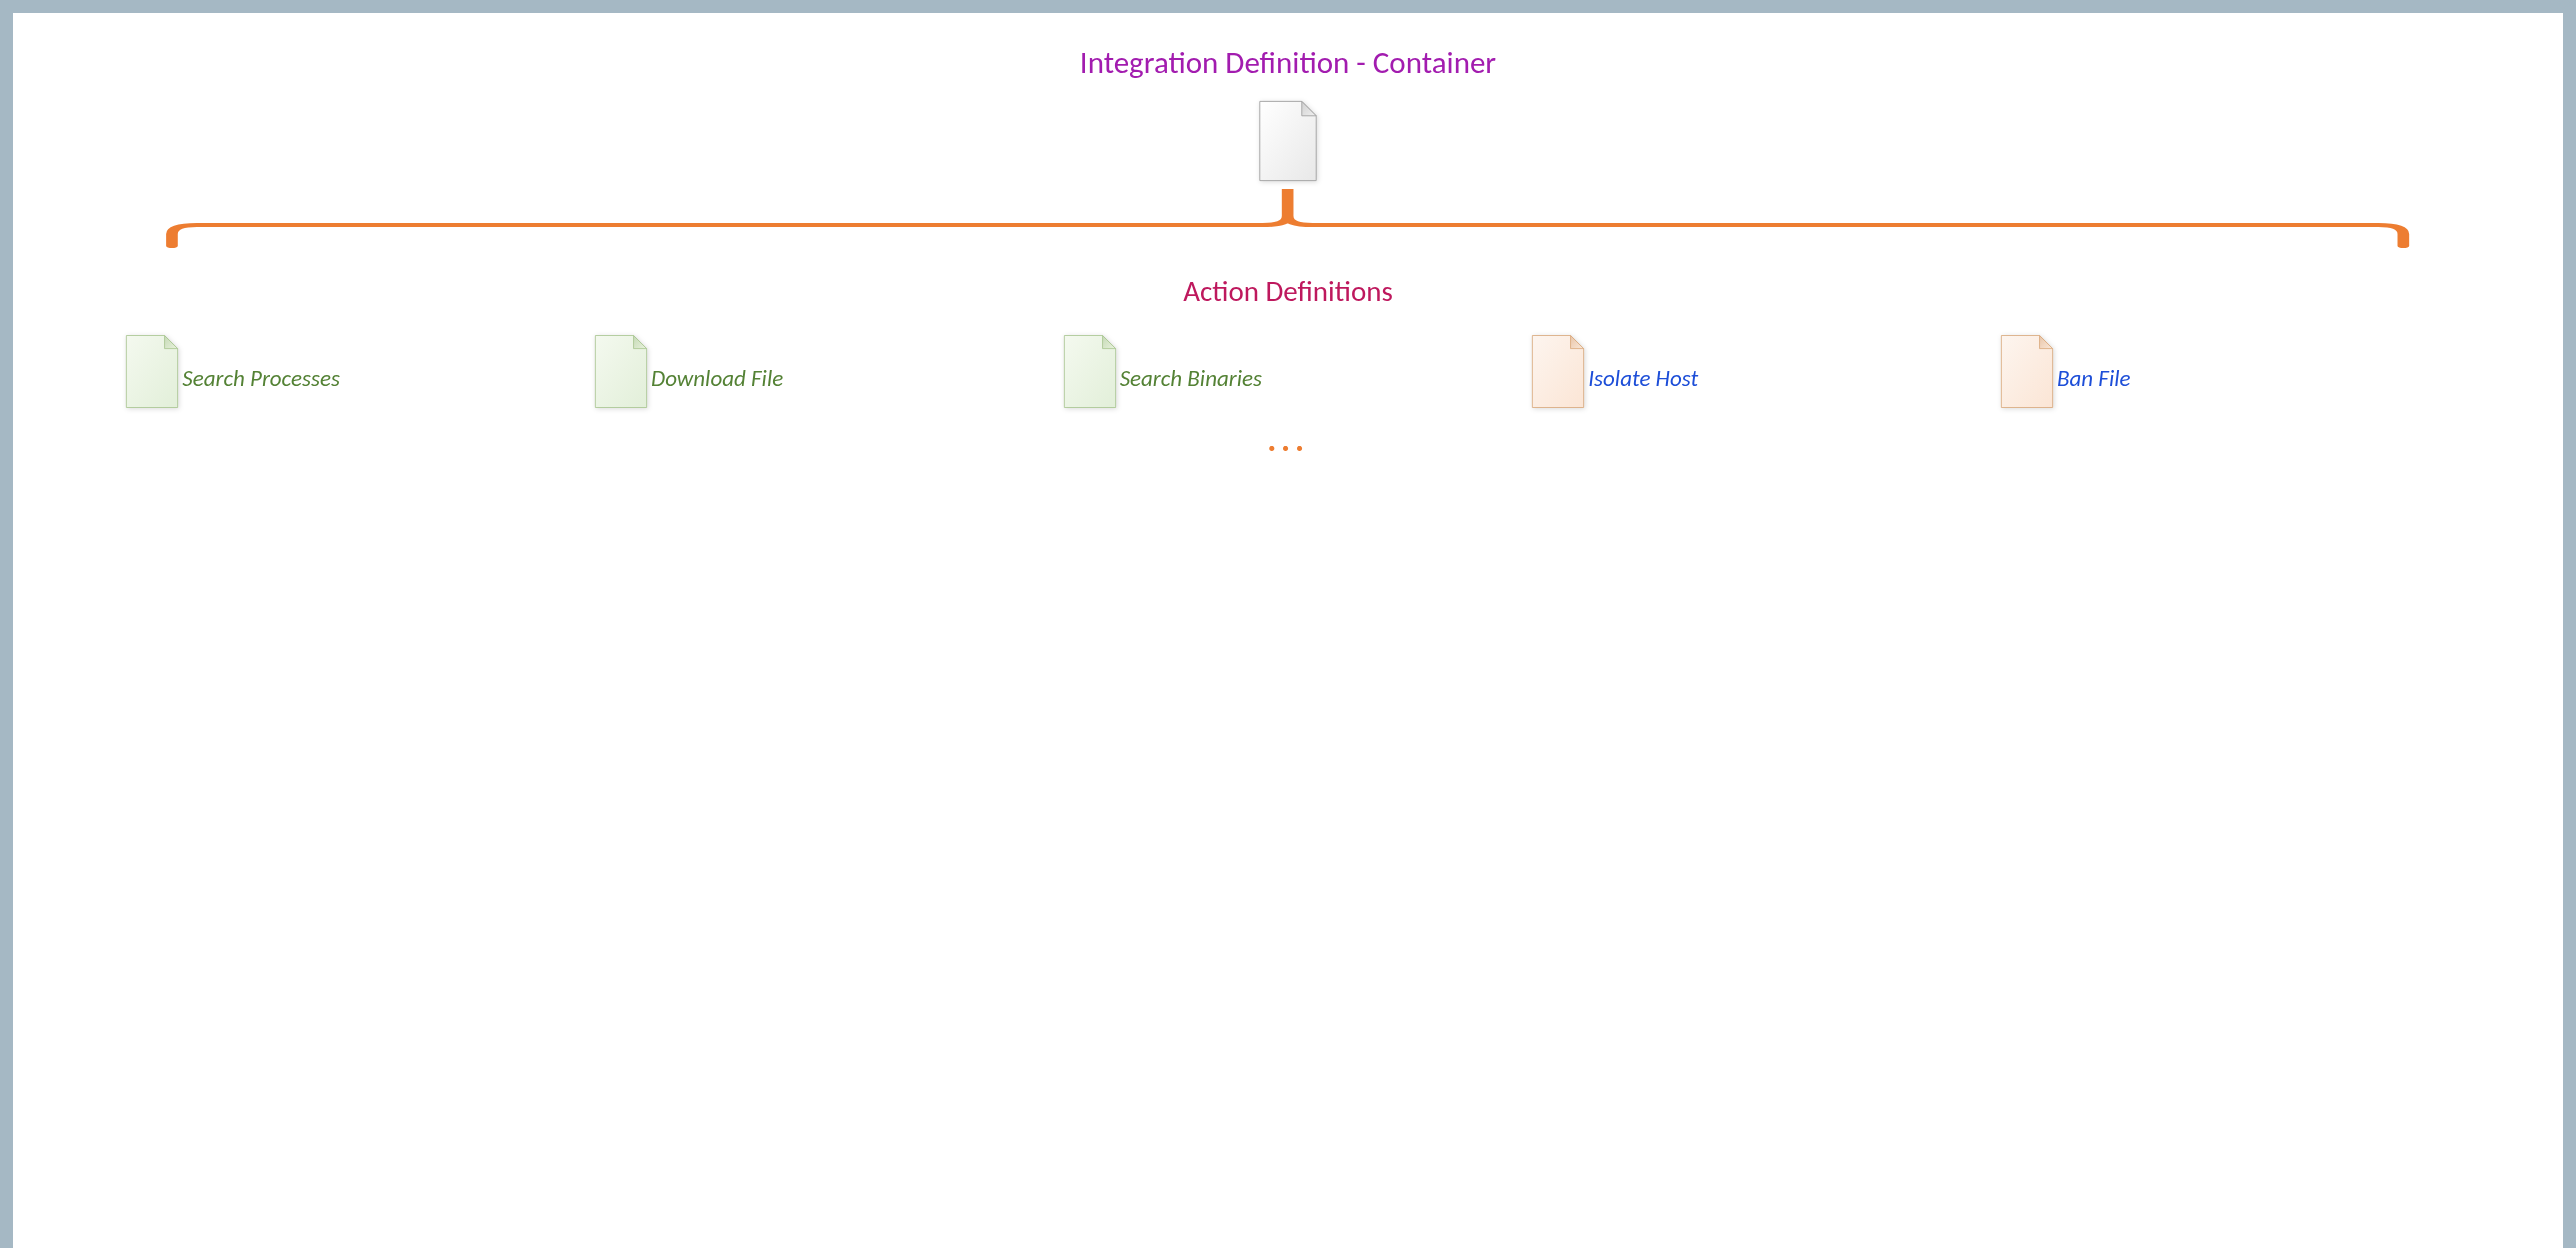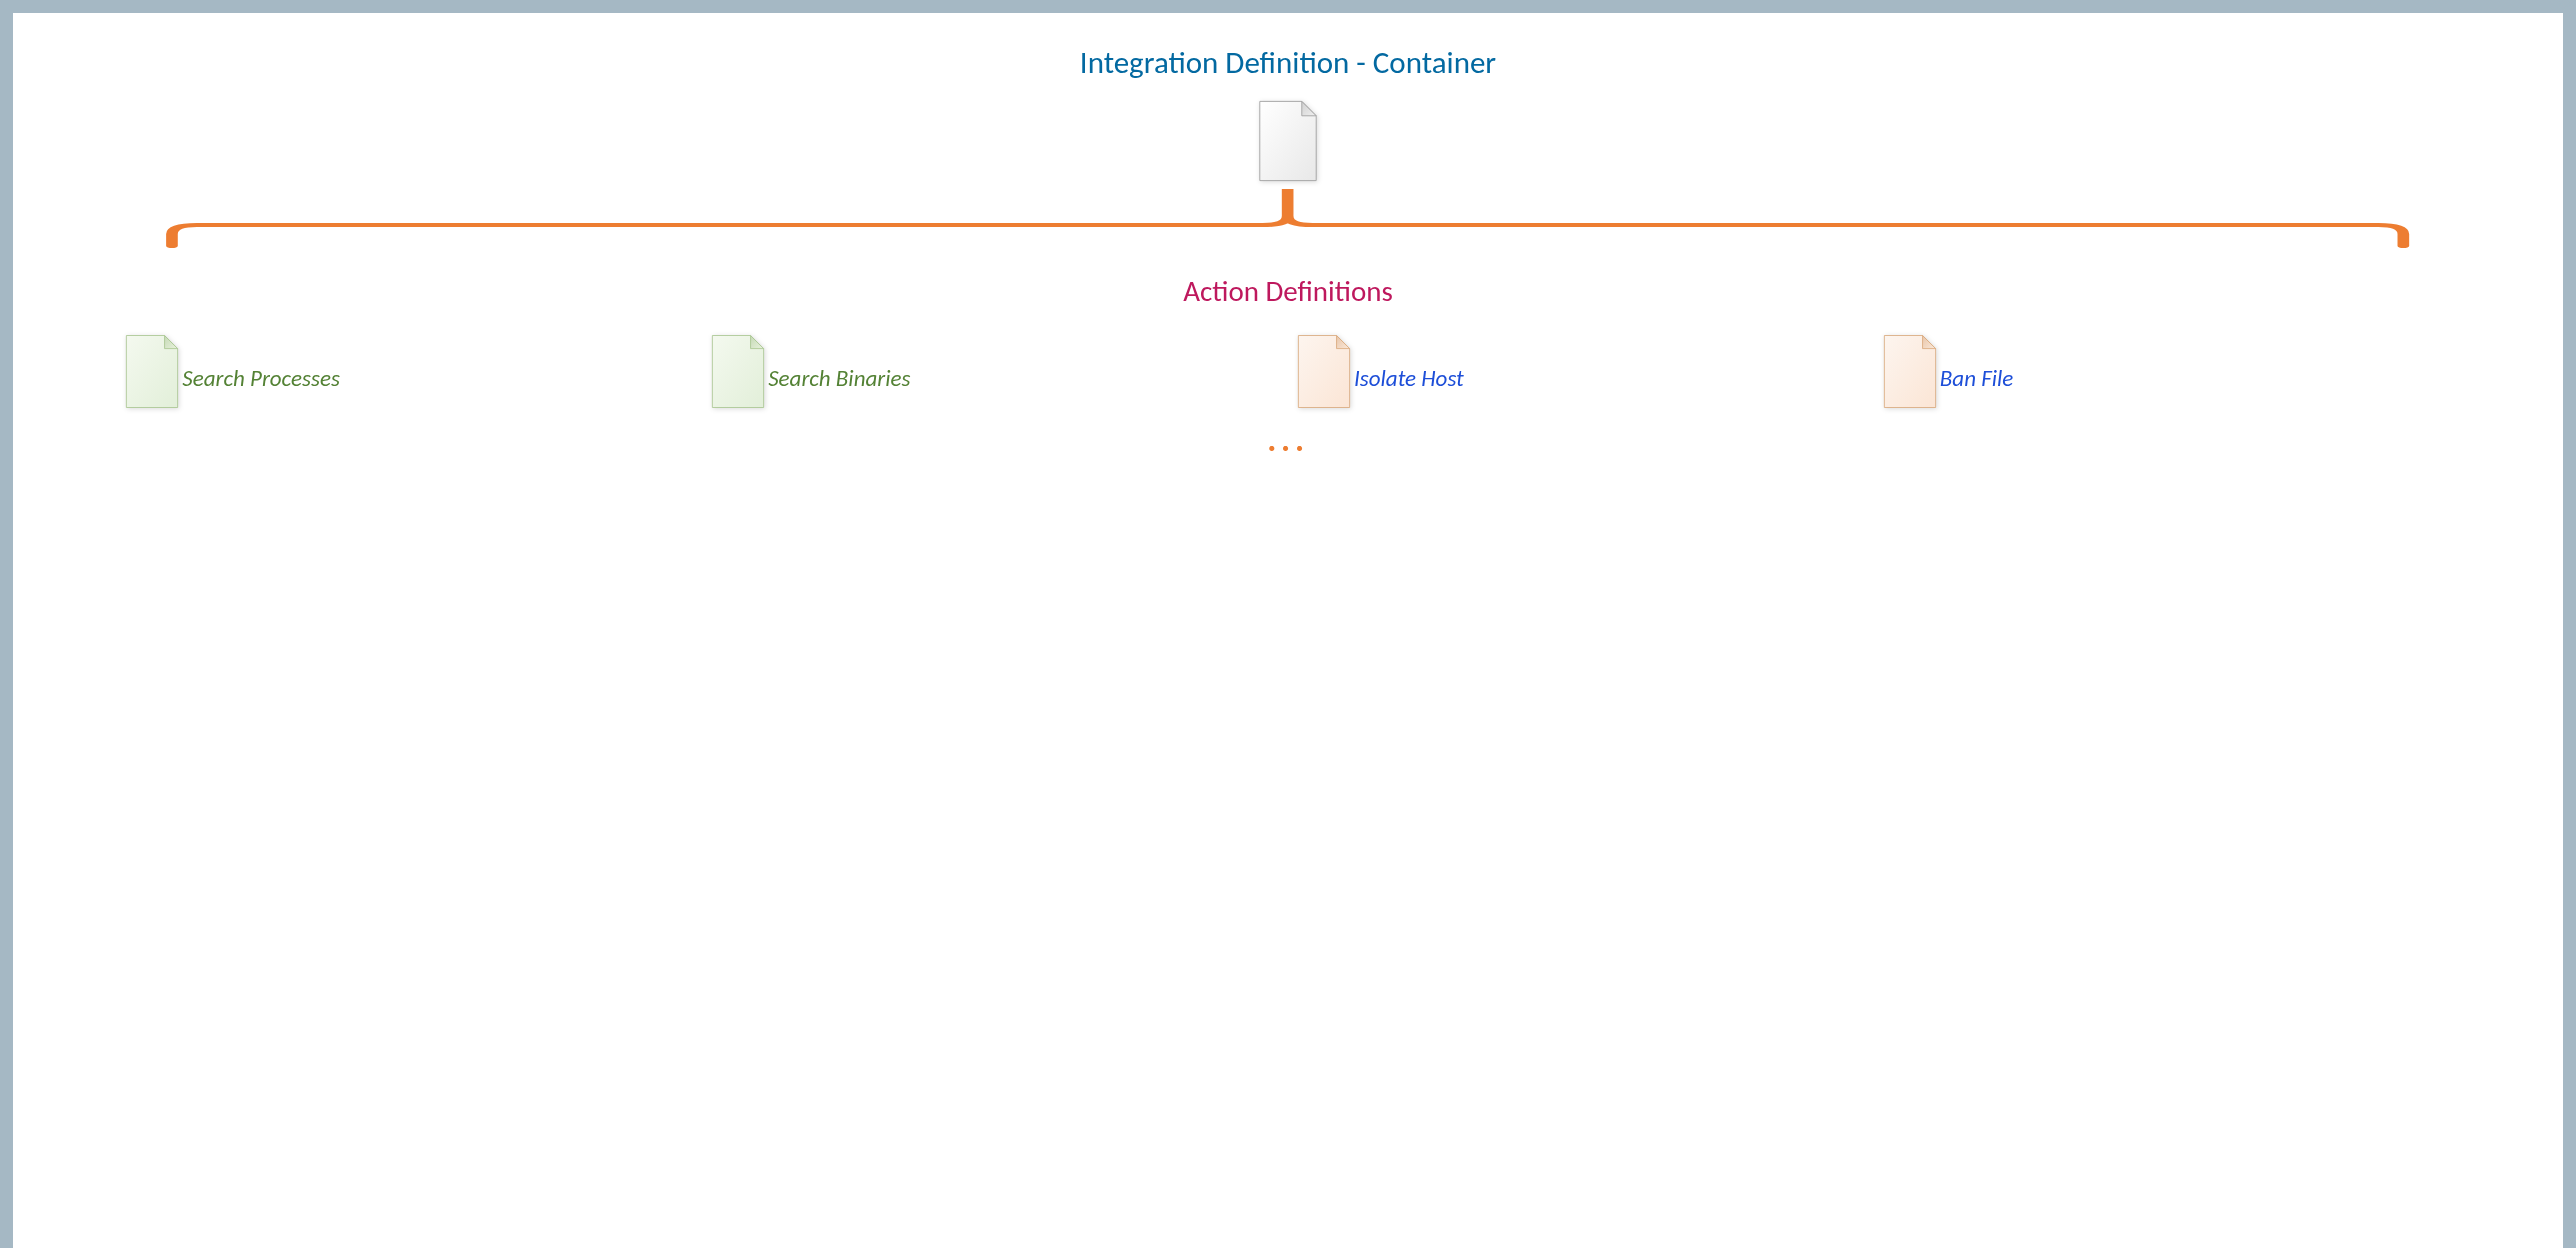--- a/index.html
+++ b/index.html
@@ -25,21 +25,21 @@
       max-width: 2576px;
       aspect-ratio: 4290 / 2079;
       position: relative;
       padding: 24px 48px;
       display: flex;
       flex-direction: column;
       align-items: center;
     }
     
     .main-title {
-      color: #0369a1;
+      color: #a21caf;
       font-size: 31px;
       font-weight: 400;
       text-align: center;
       margin-top: 6px;
       margin-bottom: 18px;
     }
     
     .container-icon-wrapper {
       display: flex;
       justify-content: center;
@@ -160,20 +160,37 @@
             <stop offset="0%" stop-color="#c5d9b5"></stop>
             <stop offset="100%" stop-color="#e8f2dd"></stop>
           </linearGradient>
         </defs>
         <path d="M 8 4 L 78 4 L 102 28 L 102 136 L 8 136 Z" fill="url(#greenGrad1)" stroke="#a8c590" stroke-width="1.5"></path>
         <path d="M 78 4 L 78 28 L 102 28 Z" fill="url(#greenFold1)" stroke="#a8c590" stroke-width="1.5"></path>
       </svg>
       <div class="action-label label-green">Search Processes</div>
     </div>
 
+    <div class="action-item">
+      <svg class="file-icon" width="60" height="77" viewBox="0 0 110 140">
+        <defs>
+          <linearGradient id="greenGrad2" x1="0%" y1="0%" x2="100%" y2="100%">
+            <stop offset="0%" stop-color="#f4f9ef"></stop>
+            <stop offset="100%" stop-color="#e2efd9"></stop>
+          </linearGradient>
+          <linearGradient id="greenFold2" x1="0%" y1="0%" x2="100%" y2="100%">
+            <stop offset="0%" stop-color="#c5d9b5"></stop>
+            <stop offset="100%" stop-color="#e8f2dd"></stop>
+          </linearGradient>
+        </defs>
+        <path d="M 8 4 L 78 4 L 102 28 L 102 136 L 8 136 Z" fill="url(#greenGrad2)" stroke="#a8c590" stroke-width="1.5"></path>
+        <path d="M 78 4 L 78 28 L 102 28 Z" fill="url(#greenFold2)" stroke="#a8c590" stroke-width="1.5"></path>
+      </svg>
+      <div class="action-label label-green">Download File</div>
+    </div>
 
     <div class="action-item">
       <svg class="file-icon" width="60" height="77" viewBox="0 0 110 140">
         <defs>
           <linearGradient id="greenGrad3" x1="0%" y1="0%" x2="100%" y2="100%">
             <stop offset="0%" stop-color="#f4f9ef"></stop>
             <stop offset="100%" stop-color="#e2efd9"></stop>
           </linearGradient>
           <linearGradient id="greenFold3" x1="0%" y1="0%" x2="100%" y2="100%">
             <stop offset="0%" stop-color="#c5d9b5"></stop>

